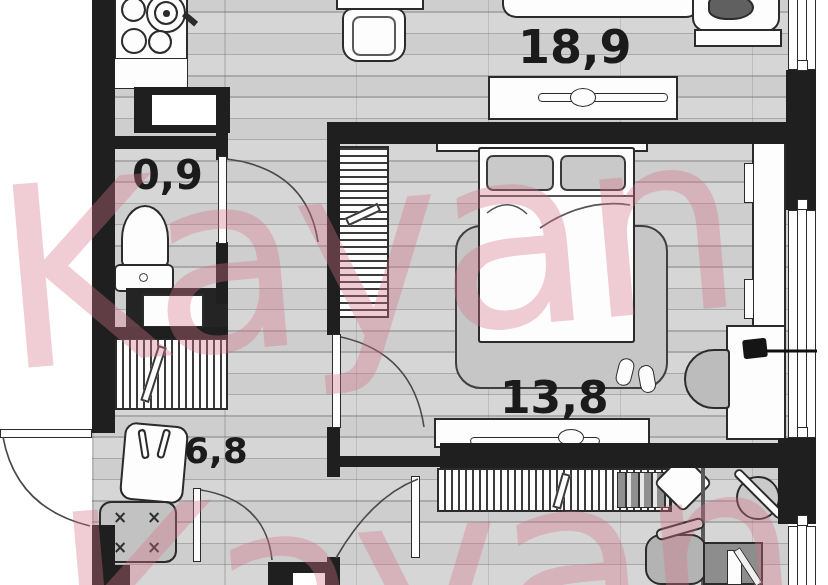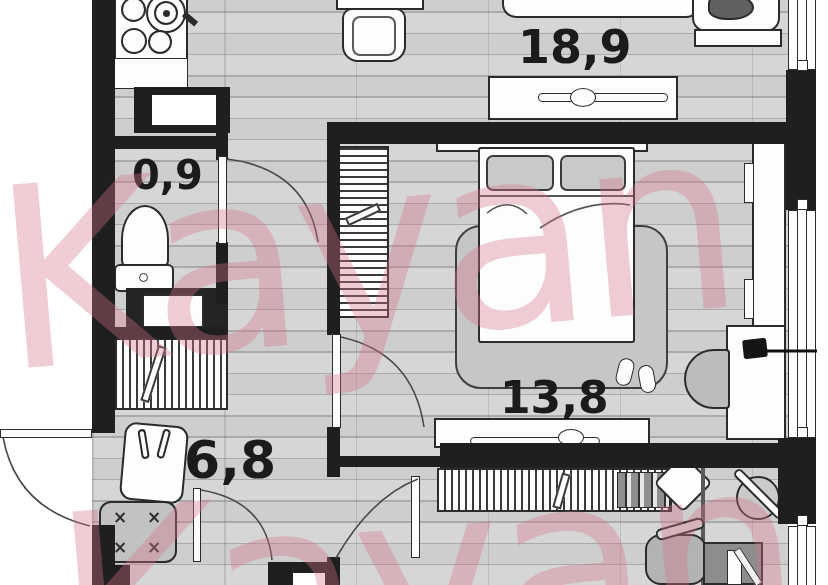--- a/index.html
+++ b/index.html
@@ -168,18 +168,18 @@
     <path d="M 418 479 Q 371 497 336 558" fill="none" stroke="#4a4a4a" stroke-width="1.6"></path>
     <path d="M 201 490 Q 266 501 272 560" fill="none" stroke="#4a4a4a" stroke-width="1.6"></path>
     <path d="M 487 213 Q 508 196 527 214" fill="none" stroke="#555" stroke-width="1.6"></path>
     <path d="M 540 228 Q 585 198 630 205" fill="none" stroke="#555" stroke-width="1.6"></path>
     <path d="M 766 351 L 817 351" fill="none" stroke="#111" stroke-width="3"></path>
   </svg>
 
   <div class="lbl" style="left:518px;top:20px;font-size:46px;">18,9</div>
   <div class="lbl" style="left:132px;top:152px;font-size:40px;">0,9</div>
   <div class="lbl" style="left:500px;top:372px;font-size:44px;">13,8</div>
-  <div class="lbl" style="left:184px;top:430px;font-size:52px;">6,8</div>
+  <div class="lbl" style="left:184px;top:430px;font-size:36px;">6,8</div>
 
   <div class="wm" style="left:-5px;top:125px;">Kayan</div>
   <div class="wm" style="left:55px;top:452px;">Kayan</div>
 
 </div>
 
 </body></html>

